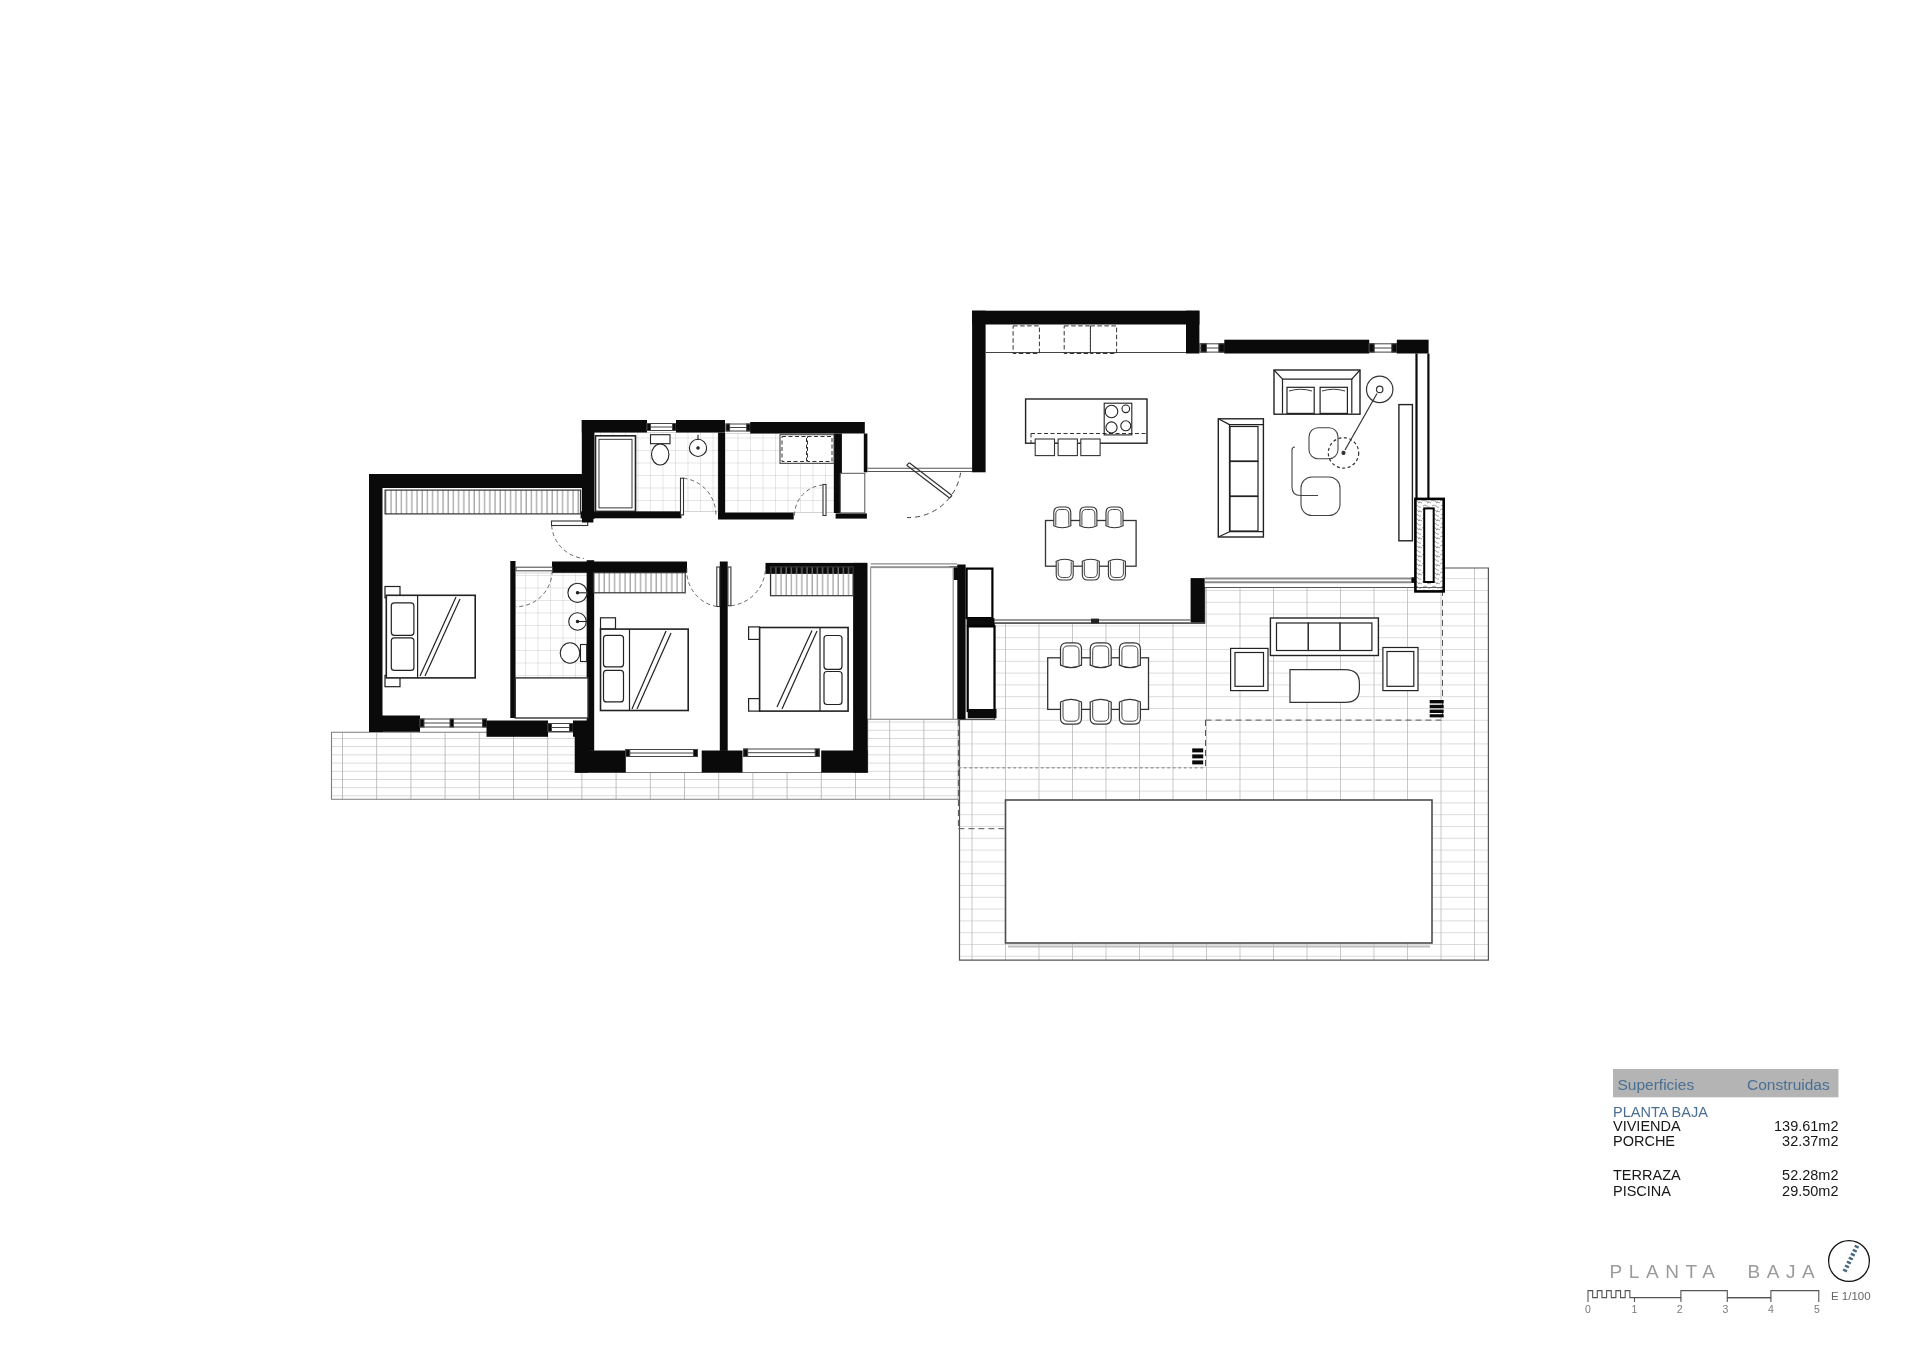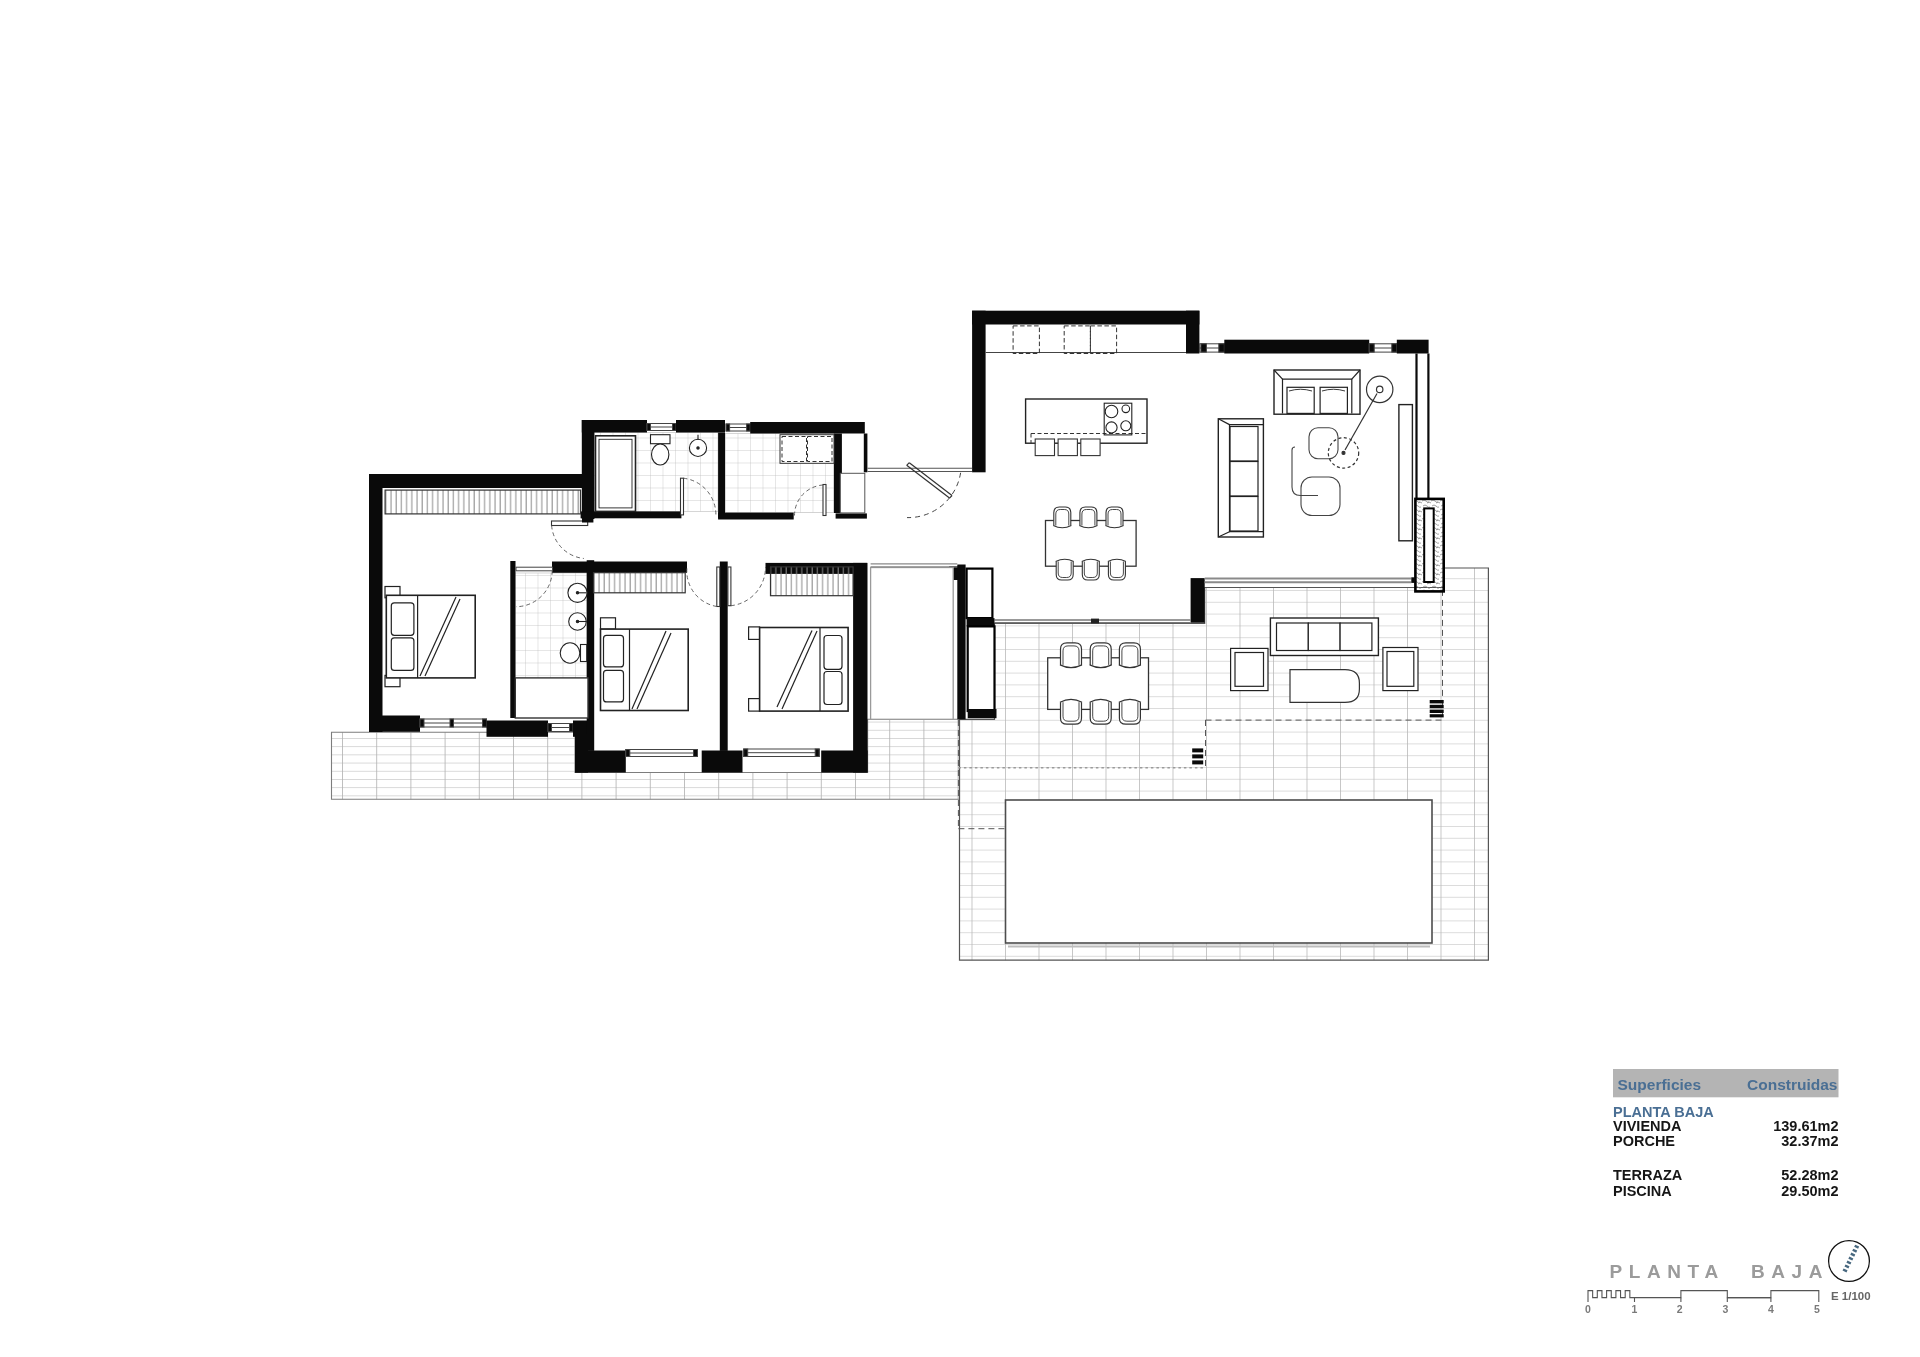--- a/index.html
+++ b/index.html
@@ -1,17 +1,17 @@
 <!DOCTYPE html>
 <html><head>
 <meta charset="utf-8">
 <style>
   html,body{margin:0;padding:0;background:#ffffff;}
   .page{width:1920px;height:1357px;position:relative;overflow:hidden;background:#fff;
-        font-family:"Liberation Sans", sans-serif;font-weight:bold;}
+        font-family:"Liberation Sans", sans-serif;}
   svg{position:absolute;left:0;top:0;}
 </style>
 </head>
 <body>
 <div class="page">
 <svg width="1920" height="1357" viewBox="0 0 1920 1357" fill="none">
 <defs>
   <pattern id="tileA" width="34.2" height="8.2" patternUnits="userSpaceOnUse">
     <path d="M0 0.4H34.2" stroke="#c8c8c8" stroke-width="0.75" fill="none"></path>
           <path d="M0.5 0V8.2" stroke="#b2b2b2" stroke-width="0.8" fill="none"></path>

